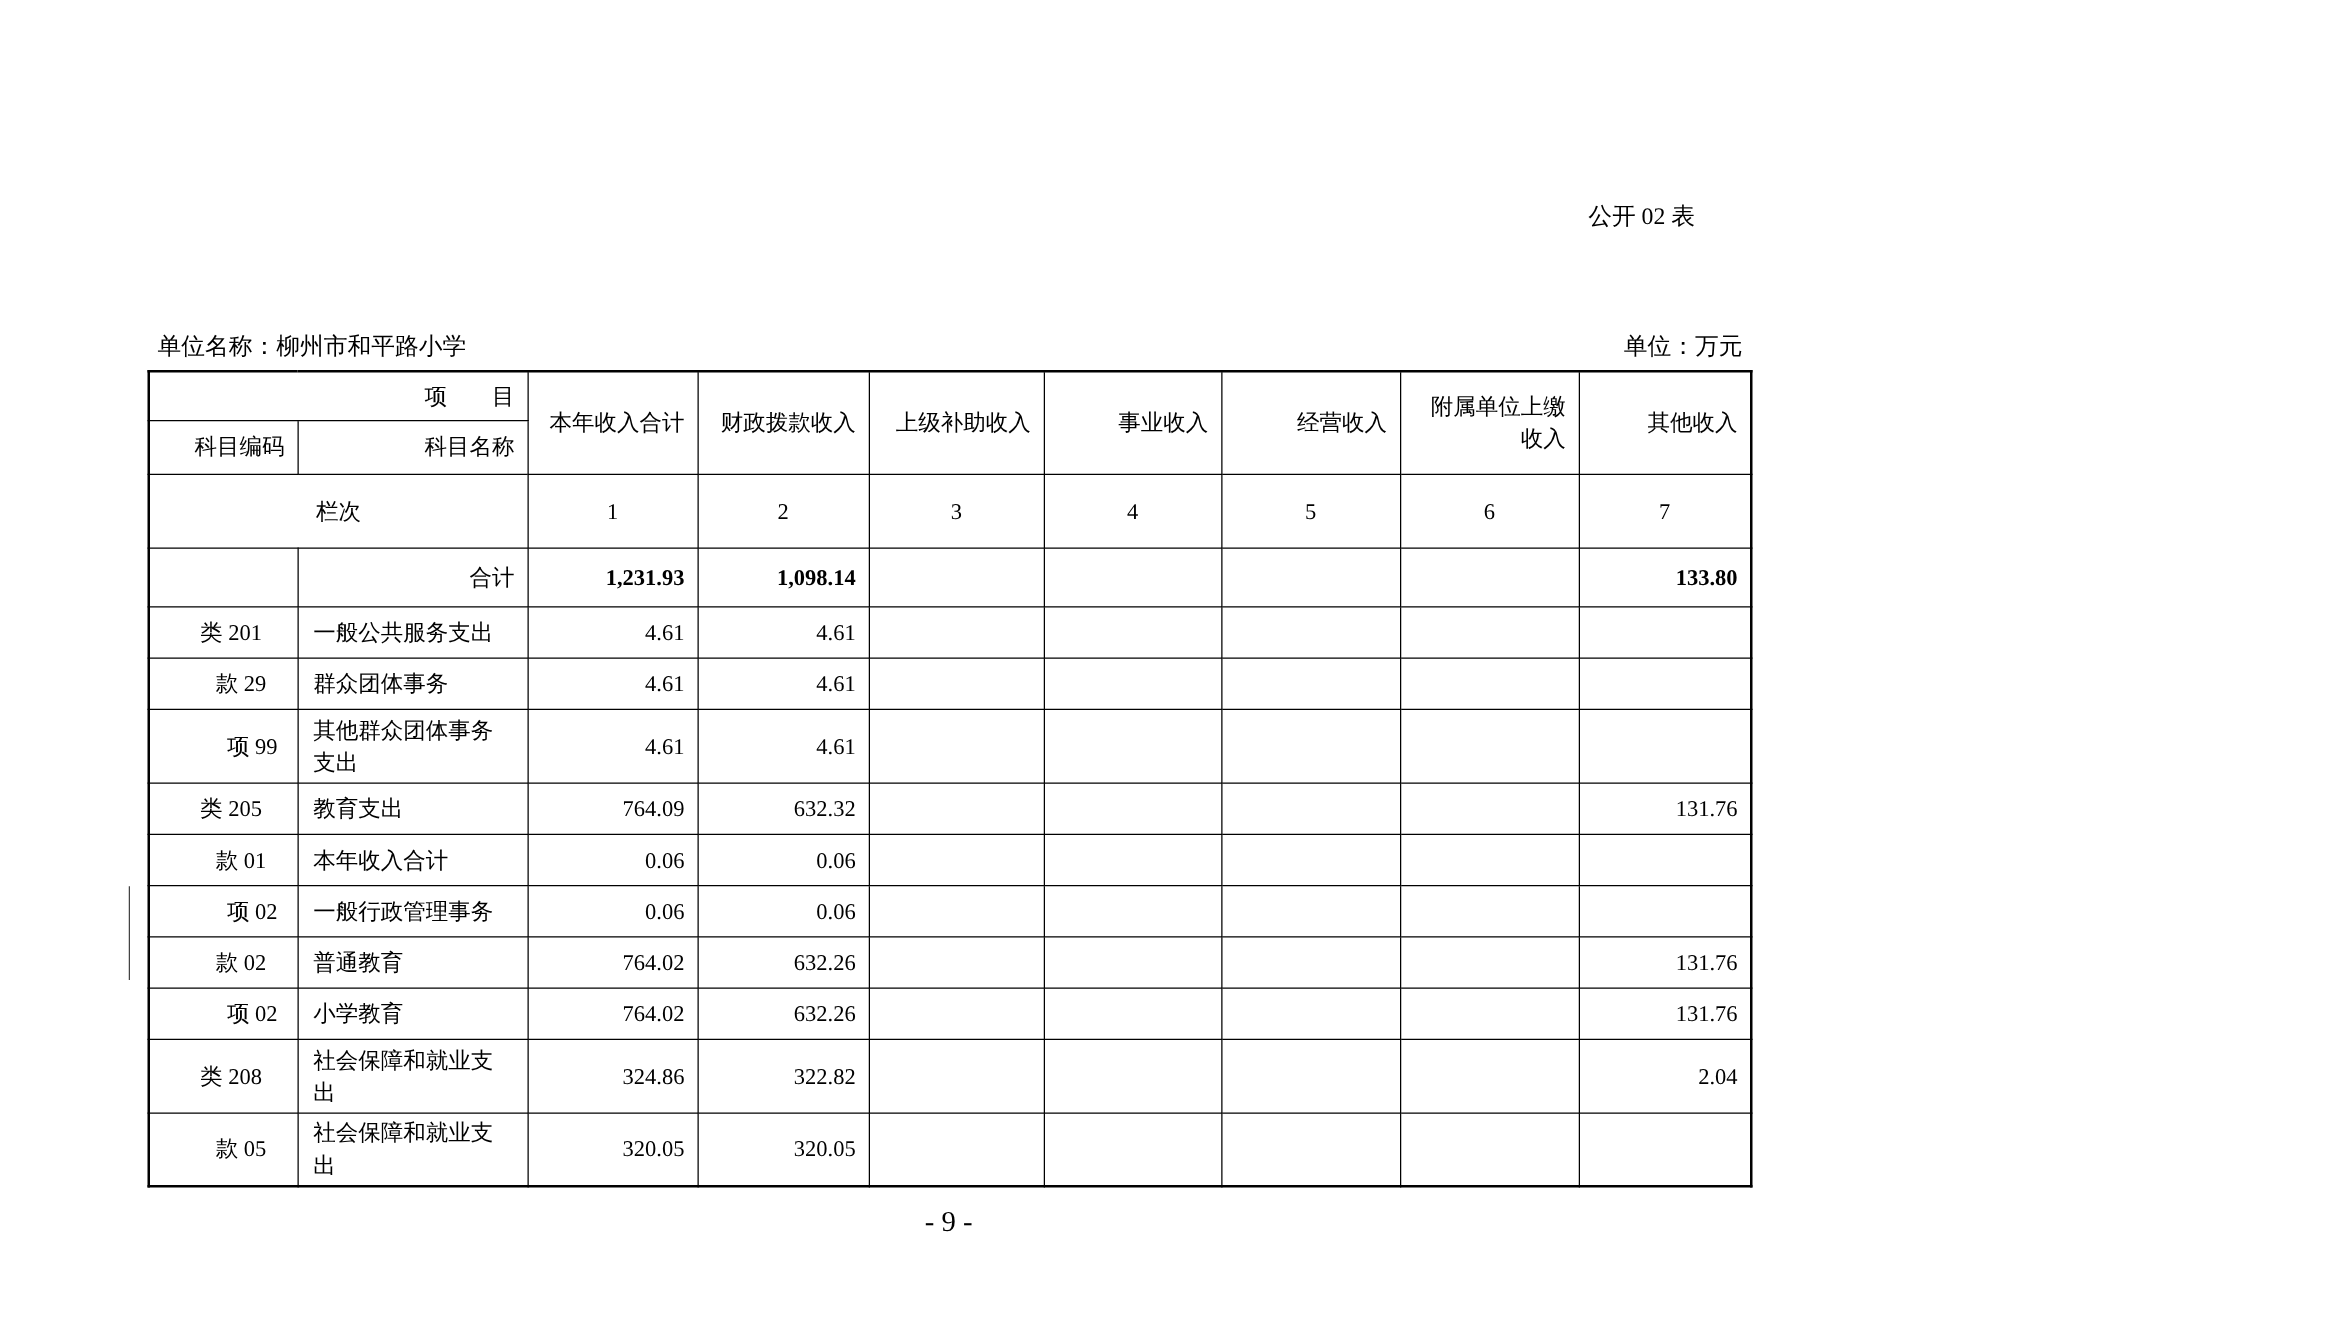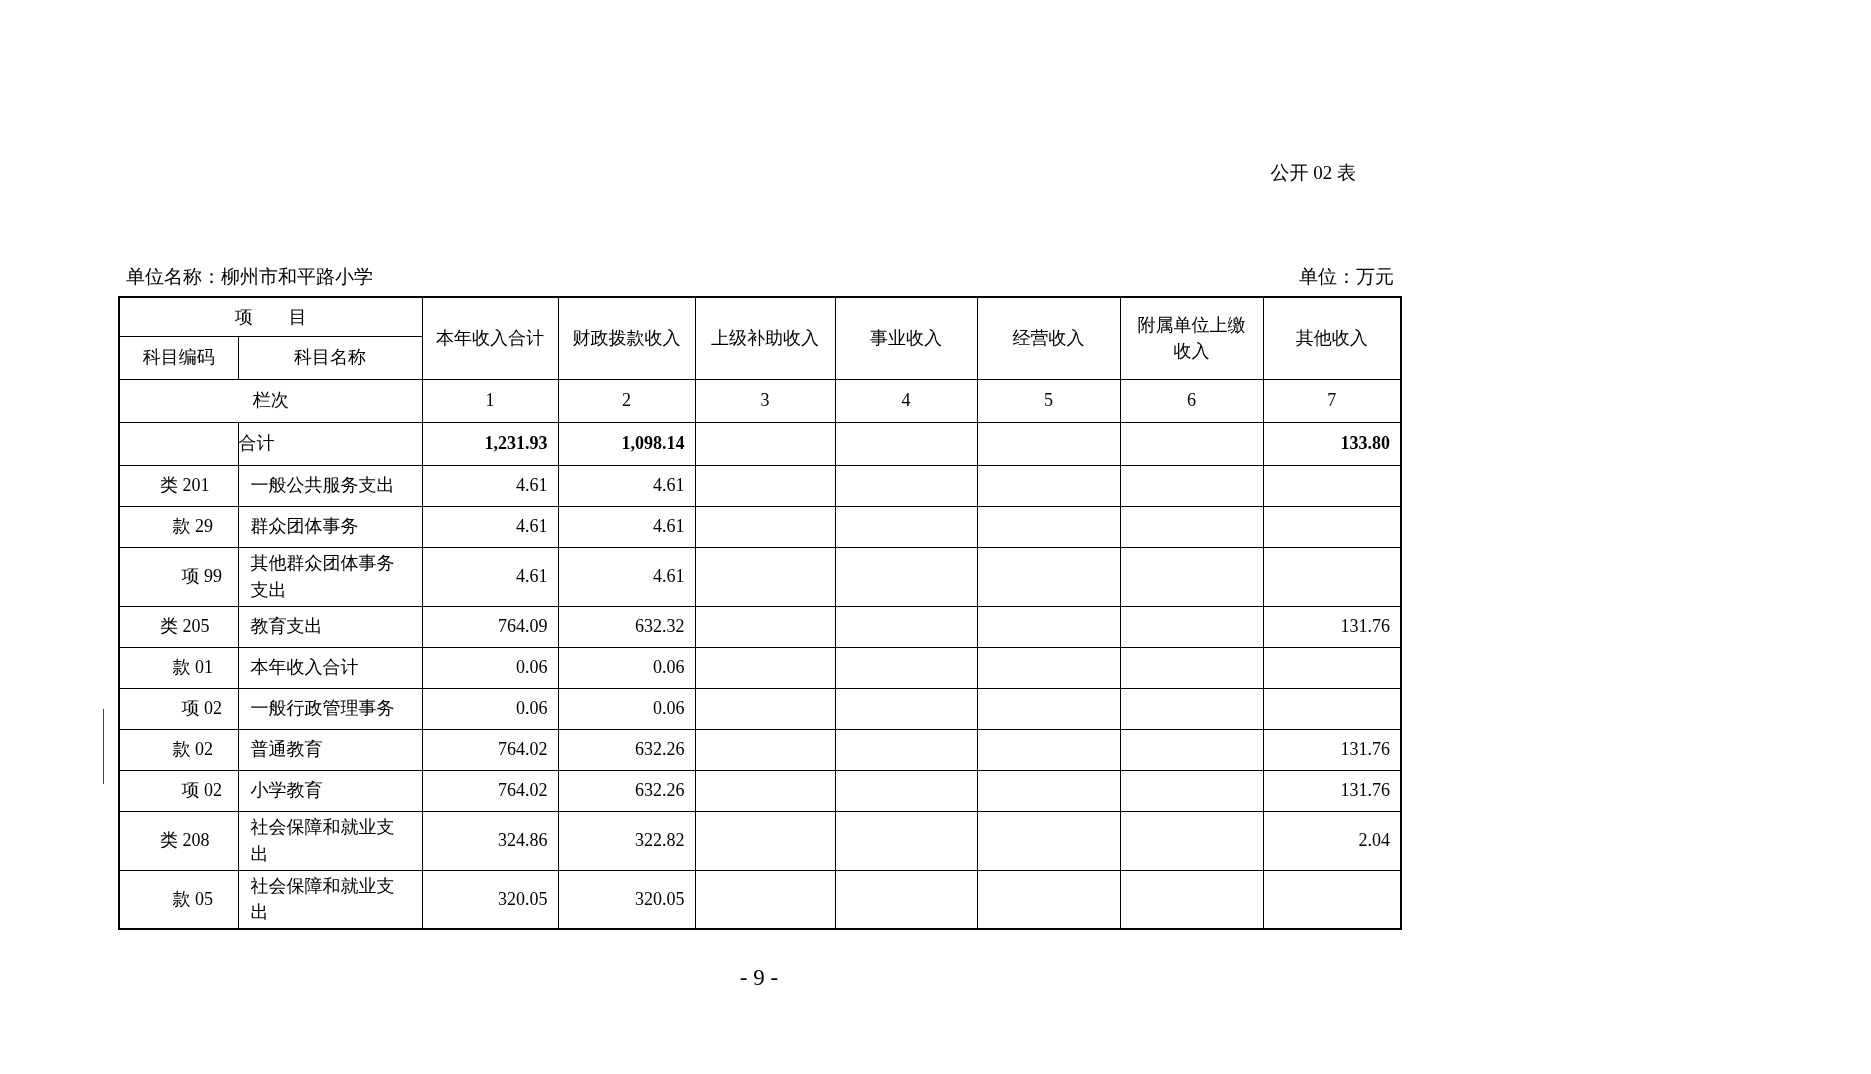--- a/index.html
+++ b/index.html
@@ -52,32 +52,32 @@
     border: 2px solid #000;
     font-size: 18px;
   }
   .income-table th, .income-table td {
     border: 1px solid #000;
     vertical-align: middle;
     font-weight: normal;
     line-height: 1.45;
     overflow: hidden;
   }
-  .income-table th { text-align: center; padding: 0 10px; }
+  .income-table th { text-align: right; padding: 0 10px; }
   .h39 { height: 39px; }
   .h43 { height: 43px; }
   .h41 { height: 41px; }
   .h59 { height: 59px; }
   td.code { text-align: center; padding-left: 12px; }
   td.code.lvl2 { padding-left: 28px; margin-left: 33px; }
   td.code.lvl3 { padding-left: 46px; }
   td.name { text-align: left; padding: 0 20px 0 12px; }
-  td.name.center { text-align: left; padding: 0; }
+  td.name.center { text-align: right; padding: 10px; }
   td.num { text-align: right; padding-right: 10px; }
-  tr.lanci td { text-align: center; padding: 0; font-size: 18px; }
+  tr.lanci td { text-align: center; padding: 16px; font-size: 18px; }
   tr.total-row td.num { font-weight: bold; }
 
   .change-bar {
     position: absolute;
     left: 103px;
     top: 709px;
     height: 75px;
     width: 0;
     border-left: 1.5px solid #444;
   }

